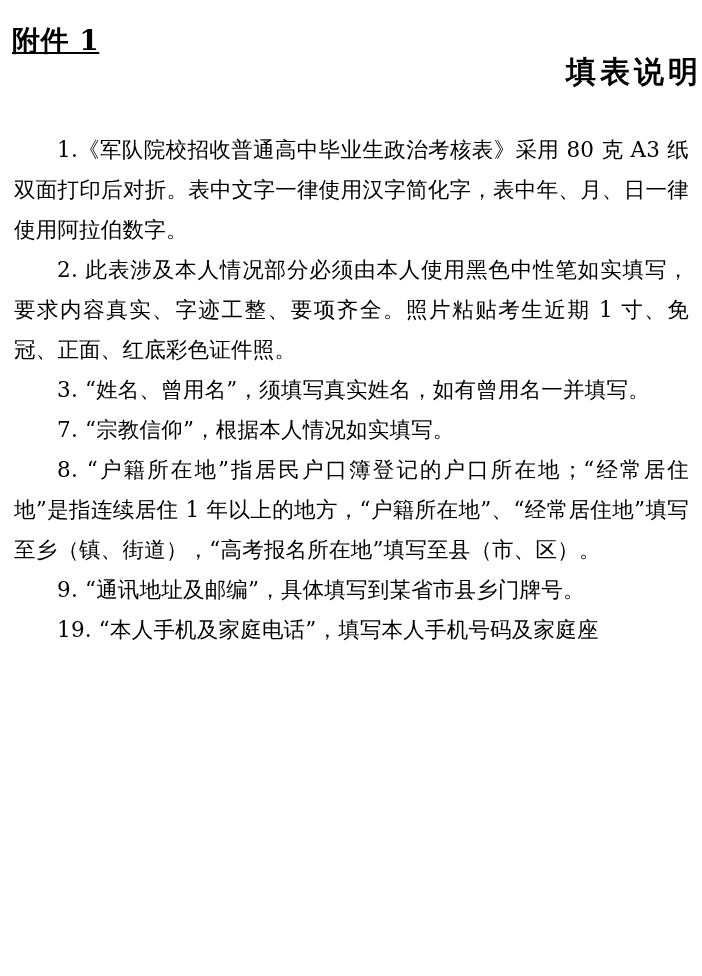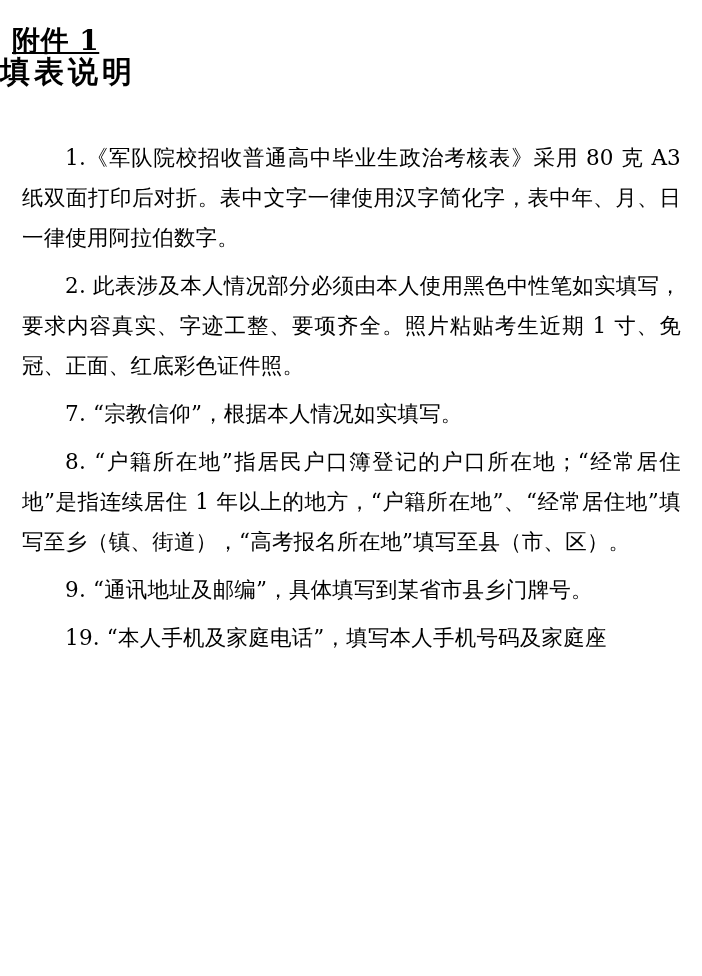--- a/index.html
+++ b/index.html
@@ -29,54 +29,55 @@
     font-weight: bold;
     letter-spacing: 0.5px;
     font-family: "DejaVu Serif", "Liberation Serif", serif;
     text-decoration: underline;
   }
   .doc-title {
     position: absolute;
     top: 52px;
     left: 0;
     width: 702px;
-    text-align: left;
+    text-align: right;
     font-size: 30px;
     font-weight: bold;
     letter-spacing: 4px;
     font-family: "DejaVu Serif", "Liberation Serif", serif;
   }
   .body-text {
     position: absolute;
     top: 130px;
     left: 14px;
     width: 675px;
   }
   .para {
     font-size: 21.5px;
     line-height: 40px;
     text-indent: 43px;
     text-align: justify;
     text-justify: inter-ideograph;
     letter-spacing: 0.2px;
-    margin: 8px;
+    margin: 0;
     font-family: "DejaVu Serif", "Liberation Serif", serif;
   }
 </style>
 </head>
 <body>
 
 <div class="page">
 
   <div class="attachment-label">附件 1</div>
 
   <div class="doc-title">填表说明</div>
 
   <div class="body-text">
     <p class="para">1.《军队院校招收普通高中毕业生政治考核表》采用 80 克 A3 纸双面打印后对折。表中文字一律使用汉字简化字，表中年、月、日一律使用阿拉伯数字。</p>
     <p class="para">2. 此表涉及本人情况部分必须由本人使用黑色中性笔如实填写，要求内容真实、字迹工整、要项齐全。照片粘贴考生近期 1 寸、免冠、正面、红底彩色证件照。</p>
+    <p class="para">3. “姓名、曾用名”，须填写真实姓名，如有曾用名一并填写。</p>
     <p class="para">7. “宗教信仰”，根据本人情况如实填写。</p>
     <p class="para">8. “户籍所在地”指居民户口簿登记的户口所在地；“经常居住地”是指连续居住 1 年以上的地方，“户籍所在地”、“经常居住地”填写至乡（镇、街道），“高考报名所在地”填写至县（市、区）。</p>
     <p class="para">9. “通讯地址及邮编”，具体填写到某省市县乡门牌号。</p>
     <p class="para">19. “本人手机及家庭电话”，填写本人手机号码及家庭座</p>
   </div>
 
 </div>
 
 </body></html>

